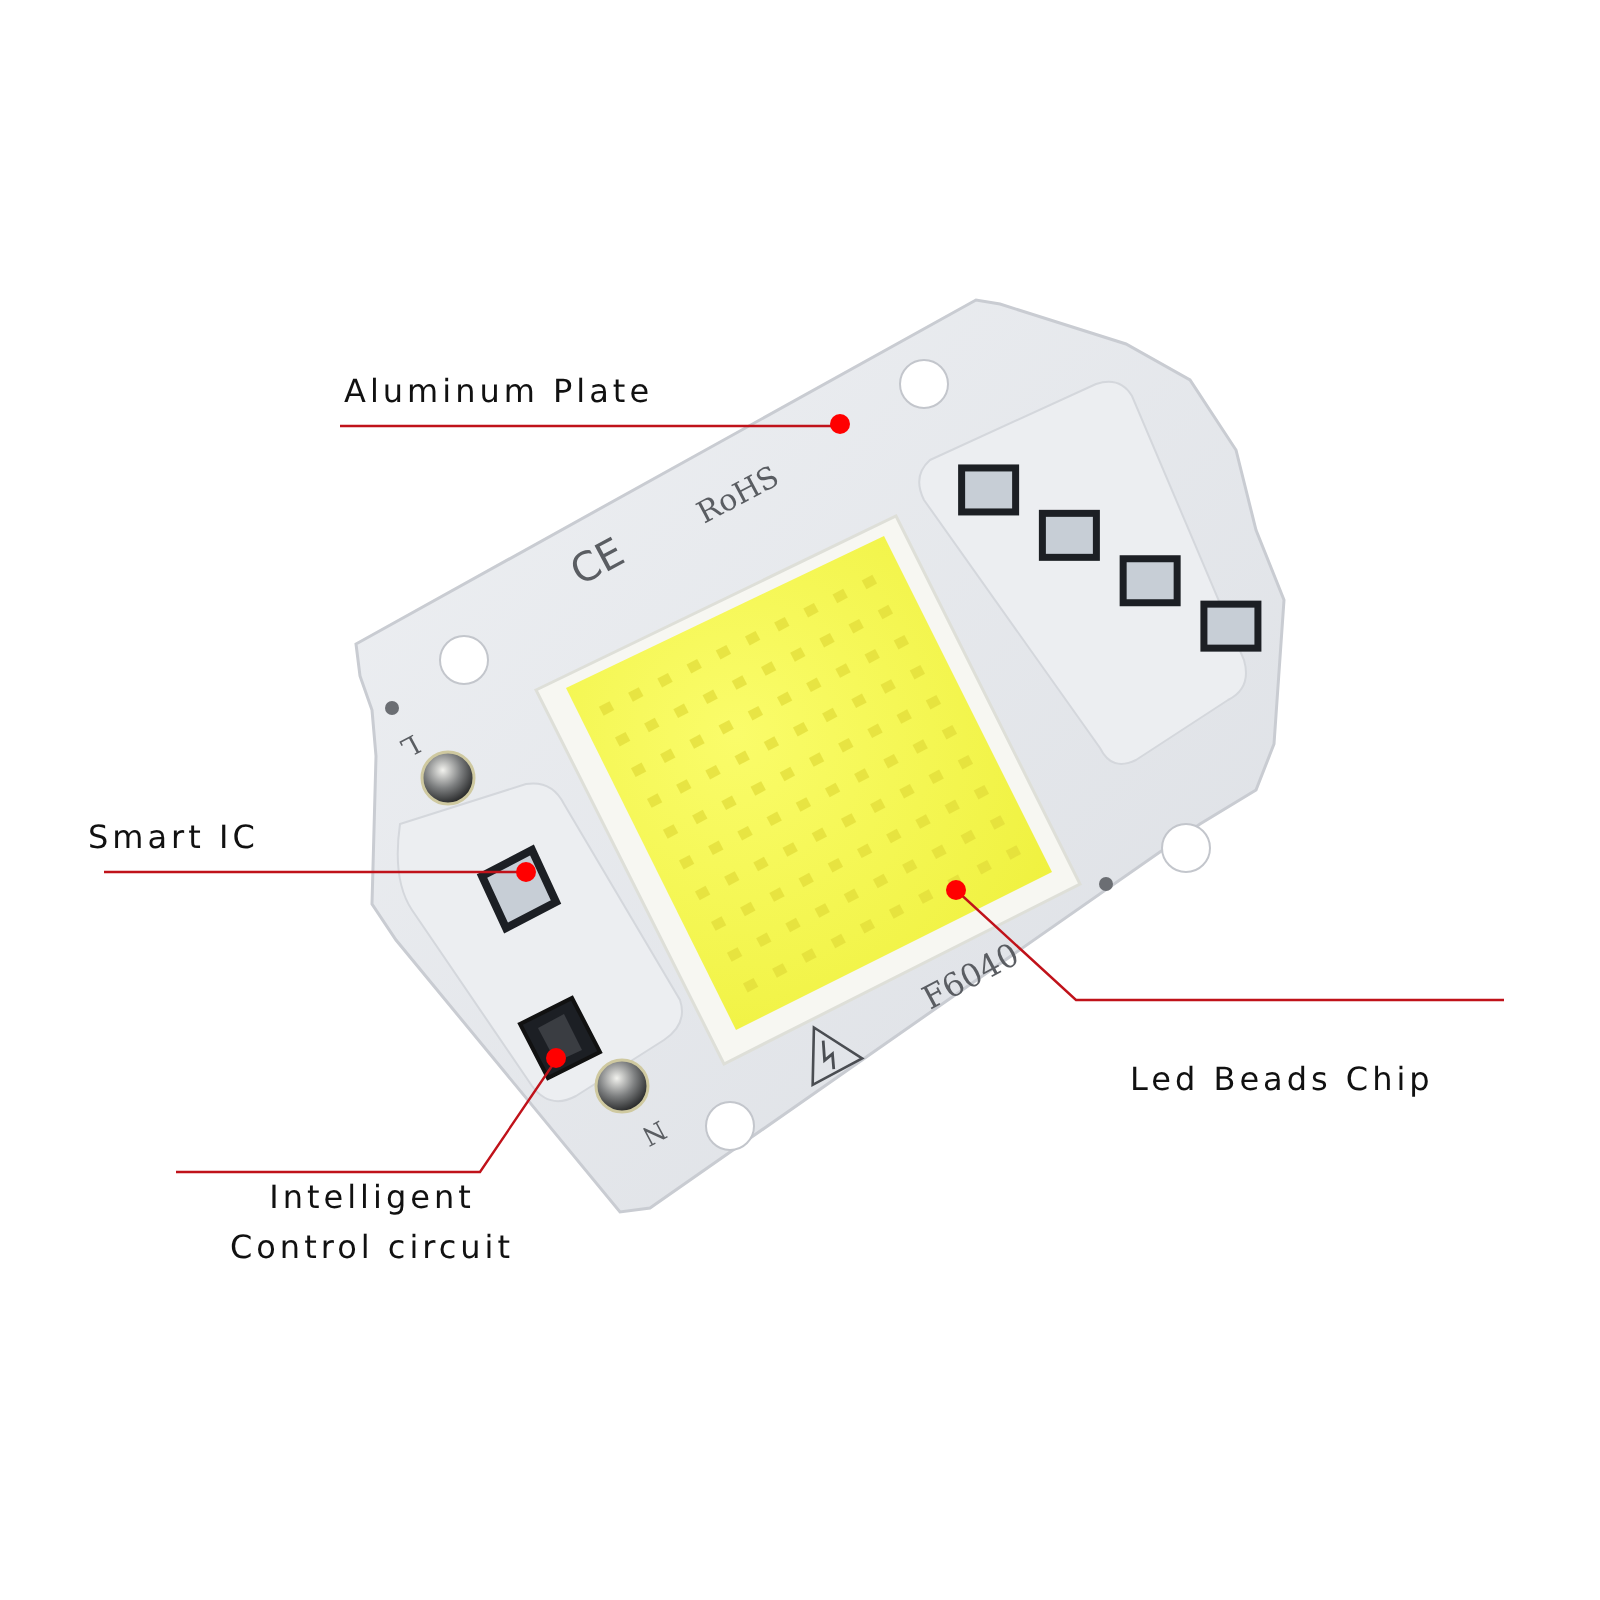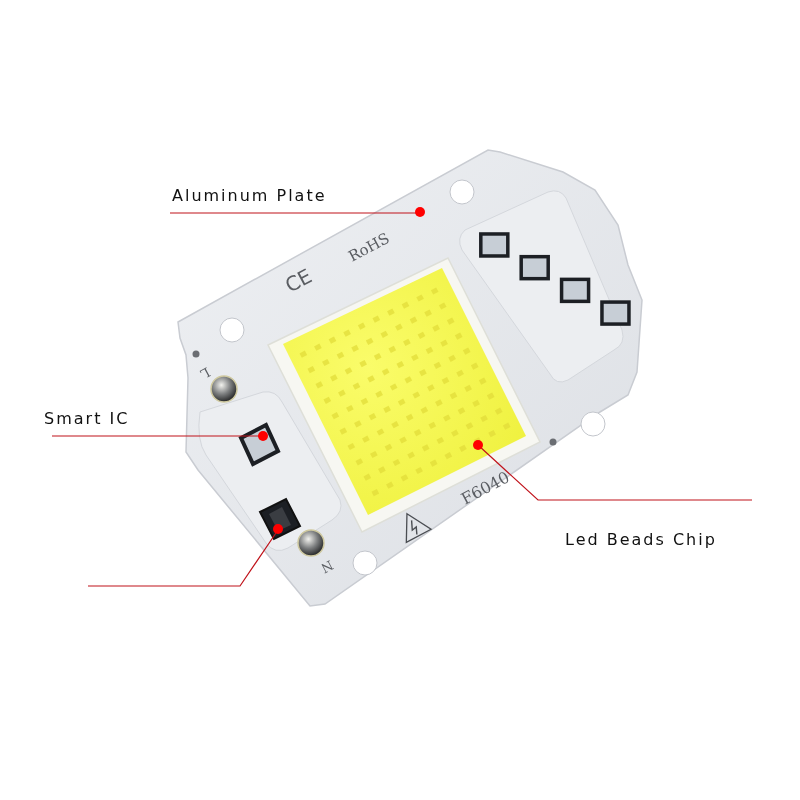--- a/index.html
+++ b/index.html
@@ -210,14 +210,18 @@
       <circle cx="420" cy="212" r="5"></circle>
       <circle cx="263" cy="436" r="5"></circle>
       <circle cx="278" cy="529" r="5"></circle>
       <circle cx="478" cy="445" r="5"></circle>
     </g>
   </svg>
 
   
   <div class="label" style="left:172px; top:188px;">Aluminum Plate</div>
   <div class="label" style="left:44px; top:411px;">Smart IC</div>
+  <div class="label center" style="left:88px; top:591px; width:196px;">
+    <div style="margin-bottom:9px;">Intelligent</div>
+    <div>Control circuit</div>
+  </div>
   <div class="label" style="left:541px; top:532px;margin-left:24px;">Led Beads Chip</div>
 </div>
 
 </body></html>

